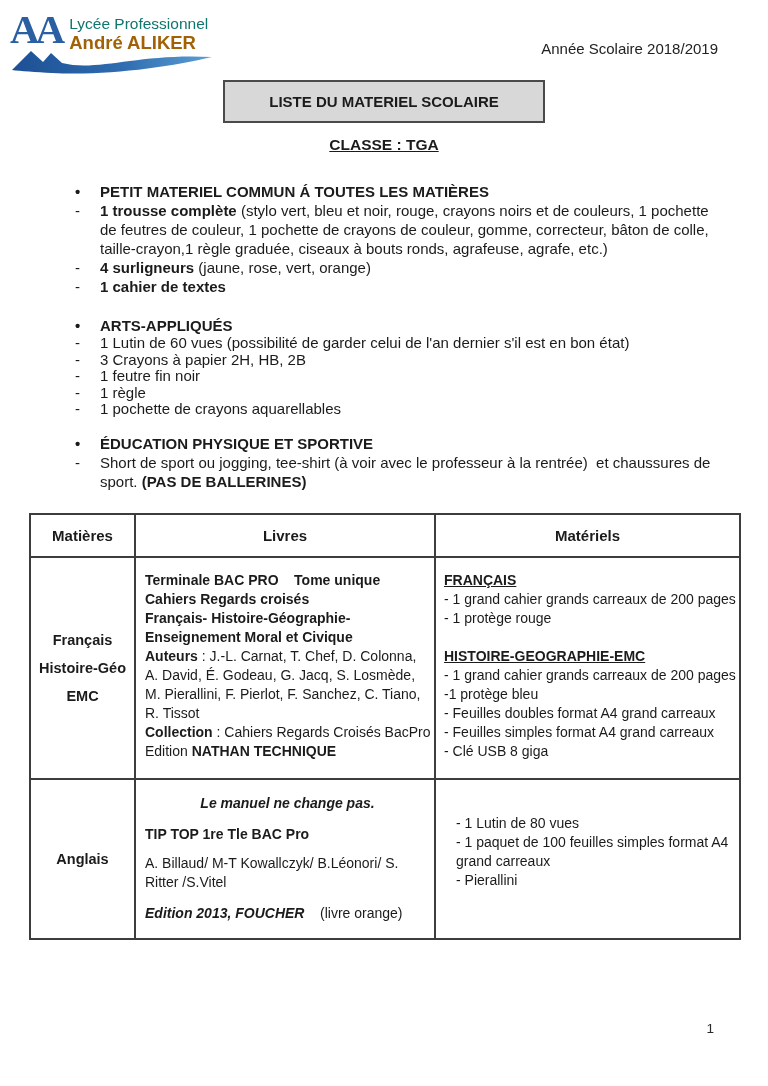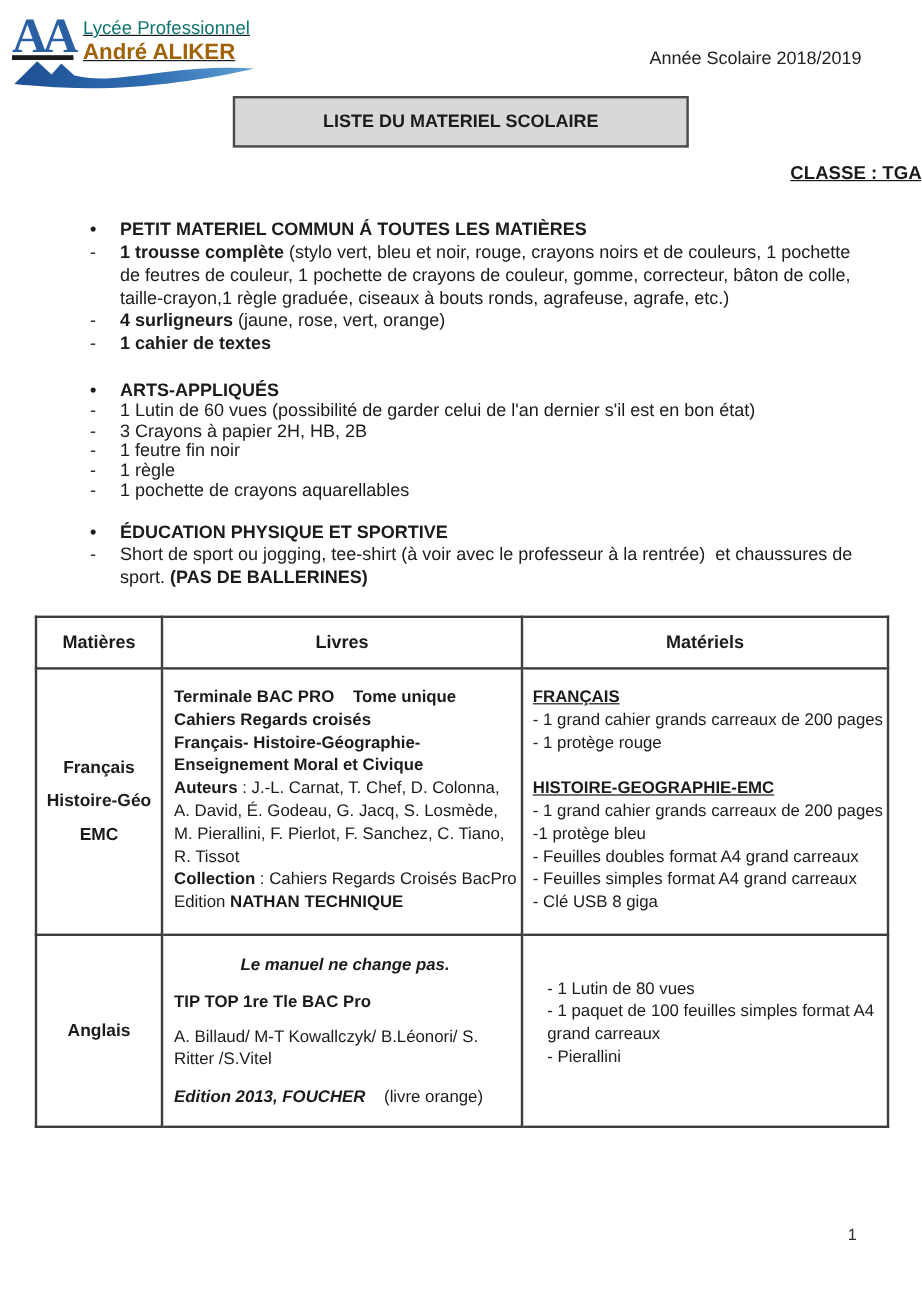--- a/index.html
+++ b/index.html
@@ -15,49 +15,49 @@
   }
 
   
   .topbar {
     display: flex;
     justify-content: space-between;
     align-items: flex-start;
     padding: 12px 50px 0 10px;
     height: 72px;
   }
-  .logo { width: 215px; text-decoration: underline; }
+  .logo { width: 215px; }
   .logo-row { display: flex; align-items: flex-start; }
   .monogram {
     font-family: "Liberation Serif", serif;
     font-weight: bold;
     font-size: 41px;
     line-height: 0.85;
     letter-spacing: -4px;
     color: #2a5fa3;
   }
   .logo-text { margin-left: 8px; margin-top: 3px; }
   .l1 { display: block; color: #0f766e; font-size: 15.5px; line-height: 1.1; }
   .l2 { display: block; color: #a16207; font-weight: bold; font-size: 18.5px; line-height: 1.15; }
   .swoosh { display: block; width: 205px; height: 30px; margin-top: -7px; }
   .year { font-size: 15px; margin-top: 28px; color: #222; }
 
   
   .title-box {
-    width: 380px;
+    width: 322px;
     margin: 8px auto 0;
     background: #d8d8d8;
     border: 2px solid #4a4a4a;
     text-align: center;
     font-weight: bold;
     font-size: 15px;
     padding: 11px 0;
   }
   .classe {
-    text-align: right;
+    text-align: center;
     font-weight: bold;
     font-size: 15.5px;
     text-decoration: underline;
     margin-top: 13px;
   }
 
   
   .content { padding: 0 40px 0 75px; font-size: 15px; }
   .li { display: flex; line-height: 19px; }
   .li .marker { flex: none; width: 25px; }

